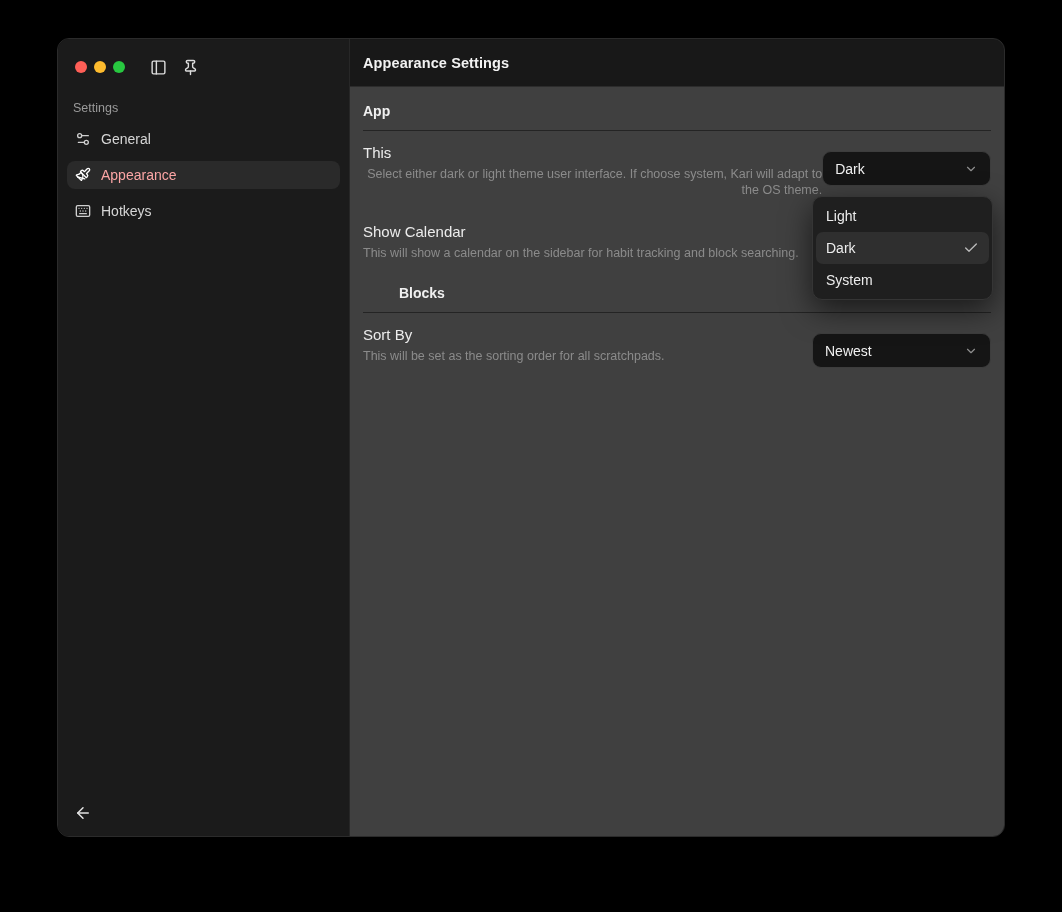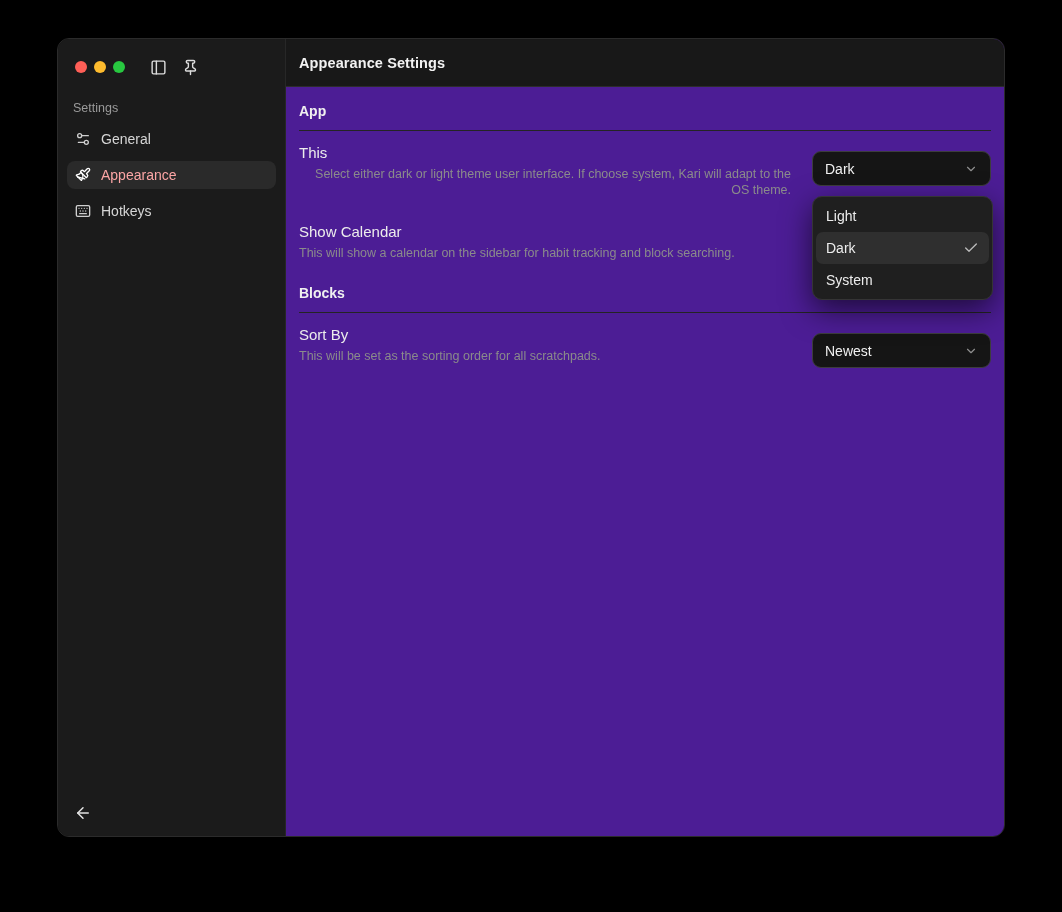--- a/index.html
+++ b/index.html
@@ -11,21 +11,21 @@
     width: 948px; height: 799px;
     background: #0b0b0b;
     border: 1px solid #2b2b2b;
     border-radius: 12px;
     display: flex;
     overflow: hidden;
   }
 
   
   .sidebar {
-    width: 228px; flex-shrink: 0;
+    width: 292px; flex-shrink: 0;
     background: #1b1b1b;
     border-right: 1px solid #272727;
     position: relative;
     display: flex; flex-direction: column;
   }
   .titlebar {
     display: flex; align-items: center;
     padding: 16px 16px 0 17px;
     height: 40px;
   }
@@ -51,21 +51,21 @@
   .sb-item.active .icon { color: #ffffff; }
   .sb-item .icon svg { width: 100%; height: 100%; }
 
   .sb-back {
     position: absolute; left: 16px; bottom: 14px;
     width: 18px; height: 18px; color: #e2e2e2; display: inline-flex;
   }
   .sb-back svg { width: 100%; height: 100%; }
 
   
-  .main { flex: 1; position: relative; background: #4c1d95; display: flex; flex-direction: column; }
+  .main { flex: 1; position: relative; background: #404040; display: flex; flex-direction: column; }
   .main-header {
     height: 48px; flex-shrink: 0;
     background: #181818;
     border-bottom: 1px solid #2c2c2c;
     display: flex; align-items: center;
     padding: 0 13px;
   }
   .main-title { font-size: 14.5px; font-weight: 700; color: #f2f2f2; letter-spacing: 0.1px; }
 
   .content { padding: 0 13px; }
@@ -89,21 +89,21 @@
     border-radius: 9px;
     display: flex; align-items: center; justify-content: space-between;
     padding: 0 12px;
     font-size: 14px; color: #f0f0f0;
     cursor: default;
   }
   .select-btn .chev { width: 14px; height: 14px; color: #8e8e8e; display: inline-flex; }
   .select-btn .chev svg { width: 100%; height: 100%; }
 
   .row-gap-lg { margin-top: 25px; }
-  .section-gap { margin-top: 24px; }
+  .section-gap { margin-top: 24px; margin-left: 36px; }
 
   
   .menu {
     position: absolute; top: 157px; right: 11px;
     width: 181px;
     background: #1f1f1f;
     border: 1px solid #353535;
     border-radius: 10px;
     padding: 3px;
     box-shadow: 0 10px 30px rgba(0,0,0,0.6);

